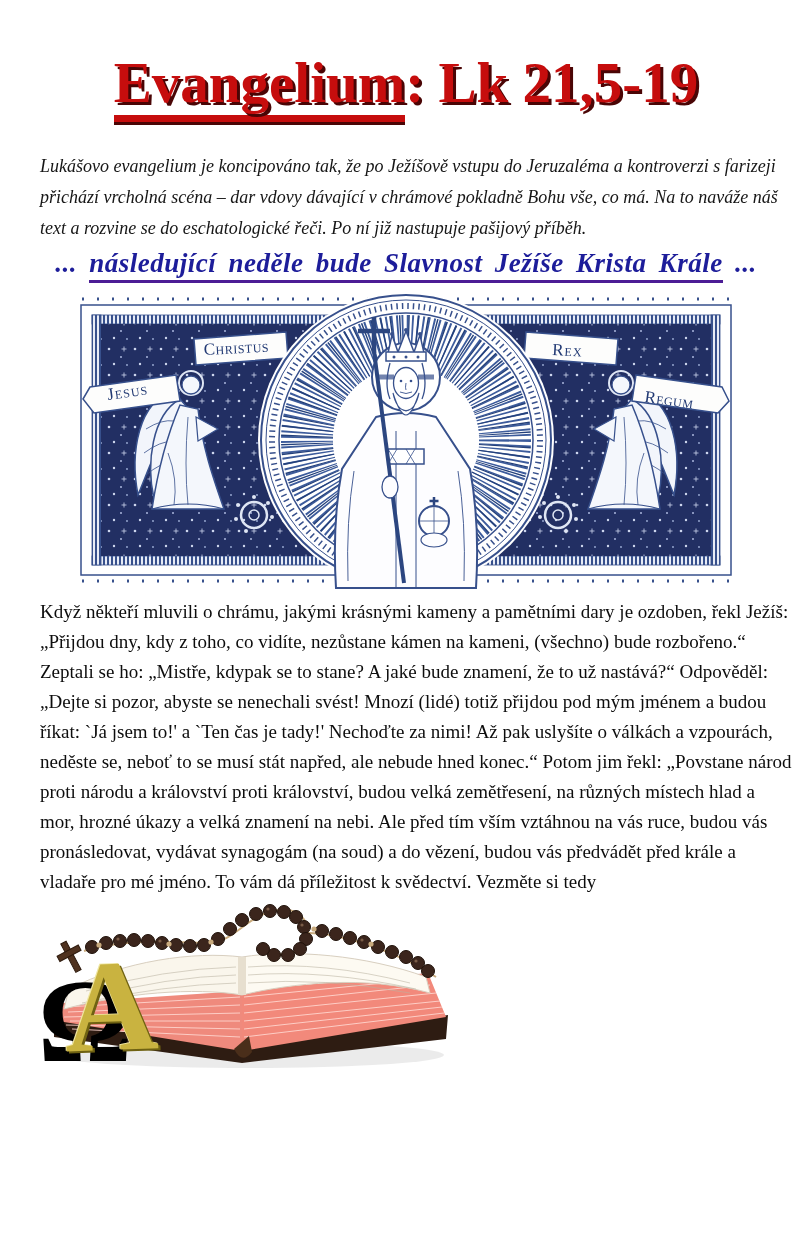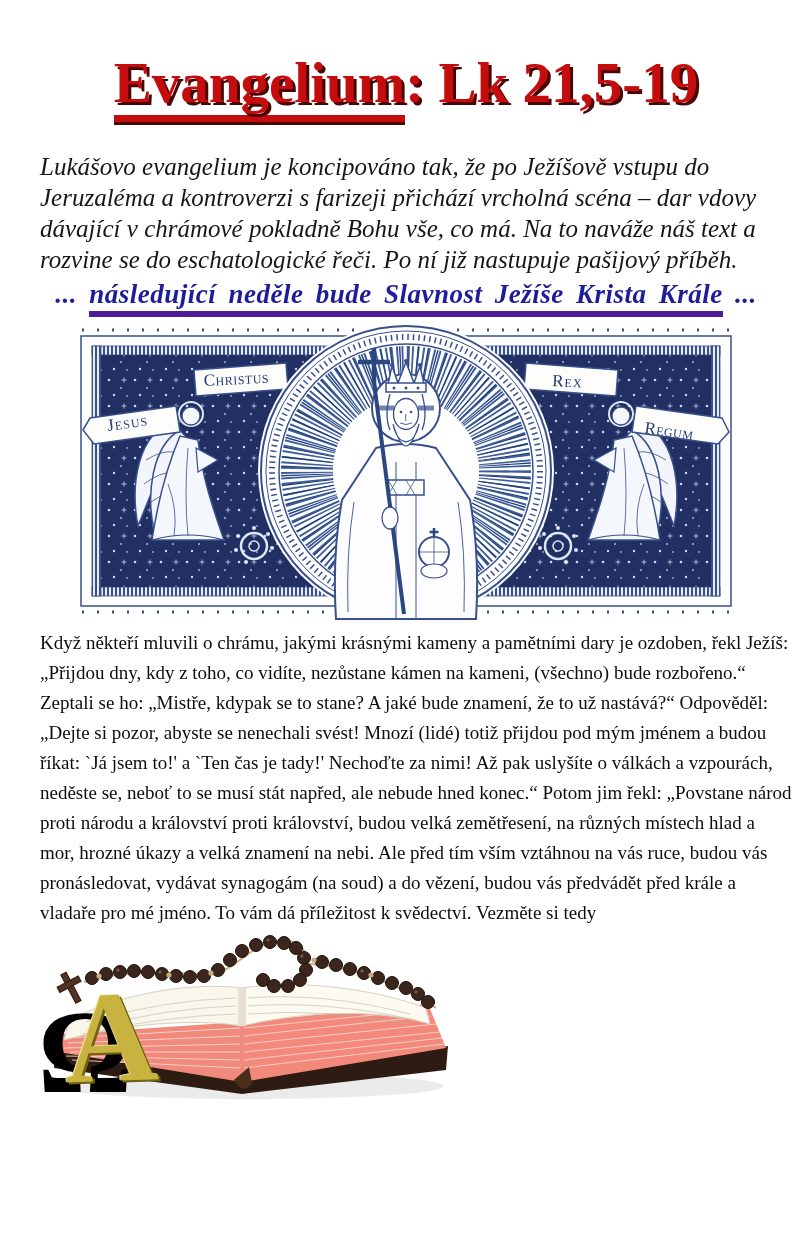--- a/index.html
+++ b/index.html
@@ -17,29 +17,29 @@
     white-space:nowrap;
   }
   .title .u {
     border-bottom:7px solid #c60d0d;
     box-shadow:0 3px 0 #4a0505;
     padding-bottom:1px;
   }
   
   .intro {
     margin:8px 20px 0 40px;
-    font-style:italic; font-size:25px; line-height:31px; color:#161616;
+    font-style:italic; font-size:18px; line-height:31px; color:#161616;
   }
   
   .blue1 {
     margin-top:4px; text-align:center; white-space:nowrap;
     color:#1d1d9a; font-weight:bold; font-style:italic;
     font-size:27px; word-spacing:5px; letter-spacing:0.5px;
   }
-  .blue1 .u { border-bottom:6px solid #4c1d95; padding-bottom:2px; }
+  .blue1 .u { border-bottom:3px solid #4c1d95; padding-bottom:2px; }
   .blue2 {
     margin-top:7px; text-align:center;
     color:#1d1d9a; font-weight:bold; font-style:italic;
     font-size:30px; letter-spacing:1px;
   }
   .blue2 .ad { font-size:23px; letter-spacing:0; }
   
   .engraving-wrap { margin:12px auto 0 auto; width:658px; height:298px; }
   .engraving-wrap svg { display:block; }
   

